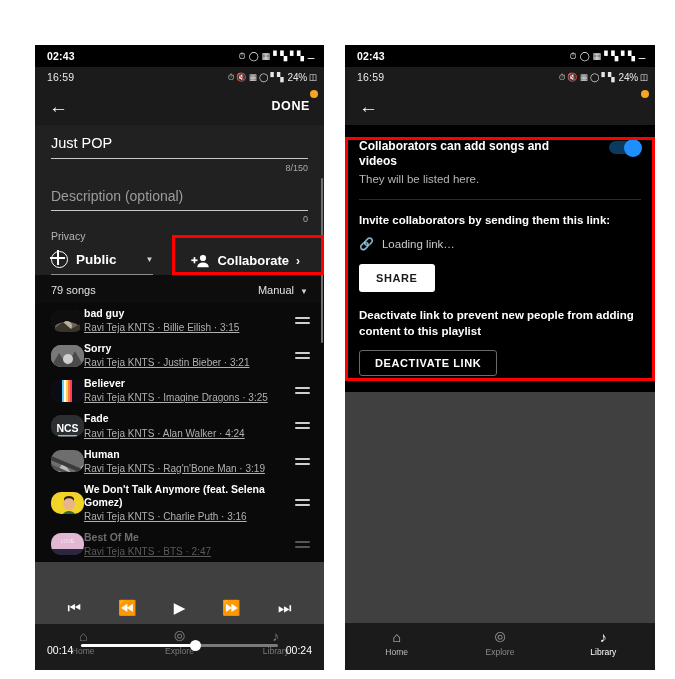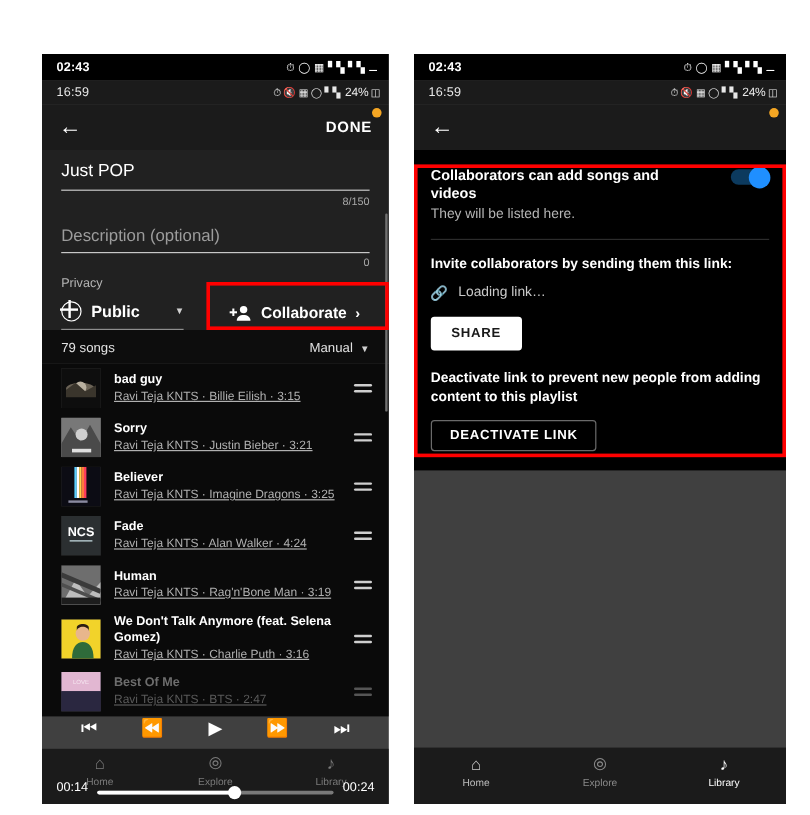--- a/index.html
+++ b/index.html
@@ -211,26 +211,25 @@
   }
   .songs-count { color: #e2e2e2; font-size: 11px; }
   .manual { color: #e2e2e2; font-size: 11px; cursor: pointer; }
   .manual .caret { margin-left: 3px; }
 
   .songlist { background: #0a0a0a; }
   .song {
     display: flex;
     align-items: center;
     padding: 4px 14px 4px 16px;
-    gap: 11px;
   }
   .thumb {
-    width: 33px; height: 33px;
+    width: 33px; height: 22px;
     flex: 0 0 auto;
-    border-radius: 0;
+    border-radius: 10px;
     background: #2a2a2a;
     position: relative;
     overflow: hidden;
   }
   .song-meta { flex: 1; min-width: 0; }
   .song-title {
     color: #ffffff;
     font-size: 10.5px;
     font-weight: bold;
     line-height: 1.25;
@@ -300,21 +299,21 @@
   .botnav .tab .gl { display: block; font-size: 14px; line-height: 1; color: #c9c9c9; }
   .botnav .tab .tl { display: block; font-size: 8.5px; margin-top: 3px; color: #bdbdbd; }
   .botnav .tab.dim .gl, .botnav .tab.dim .tl { color: #7a7a7a; }
 
   .scrubber {
     position: absolute;
     left: 0; right: 0;
     bottom: 8px;
     height: 18px;
     display: flex;
-    align-items: flex-end;
+    align-items: flex-start;
     gap: 8px;
     padding: 0 12px;
     box-sizing: border-box;
     pointer-events: auto;
   }
   .scrubber .t { color: #ffffff; font-size: 10.5px; flex: 0 0 auto; }
   .track {
     position: relative;
     flex: 1;
     height: 3px;

